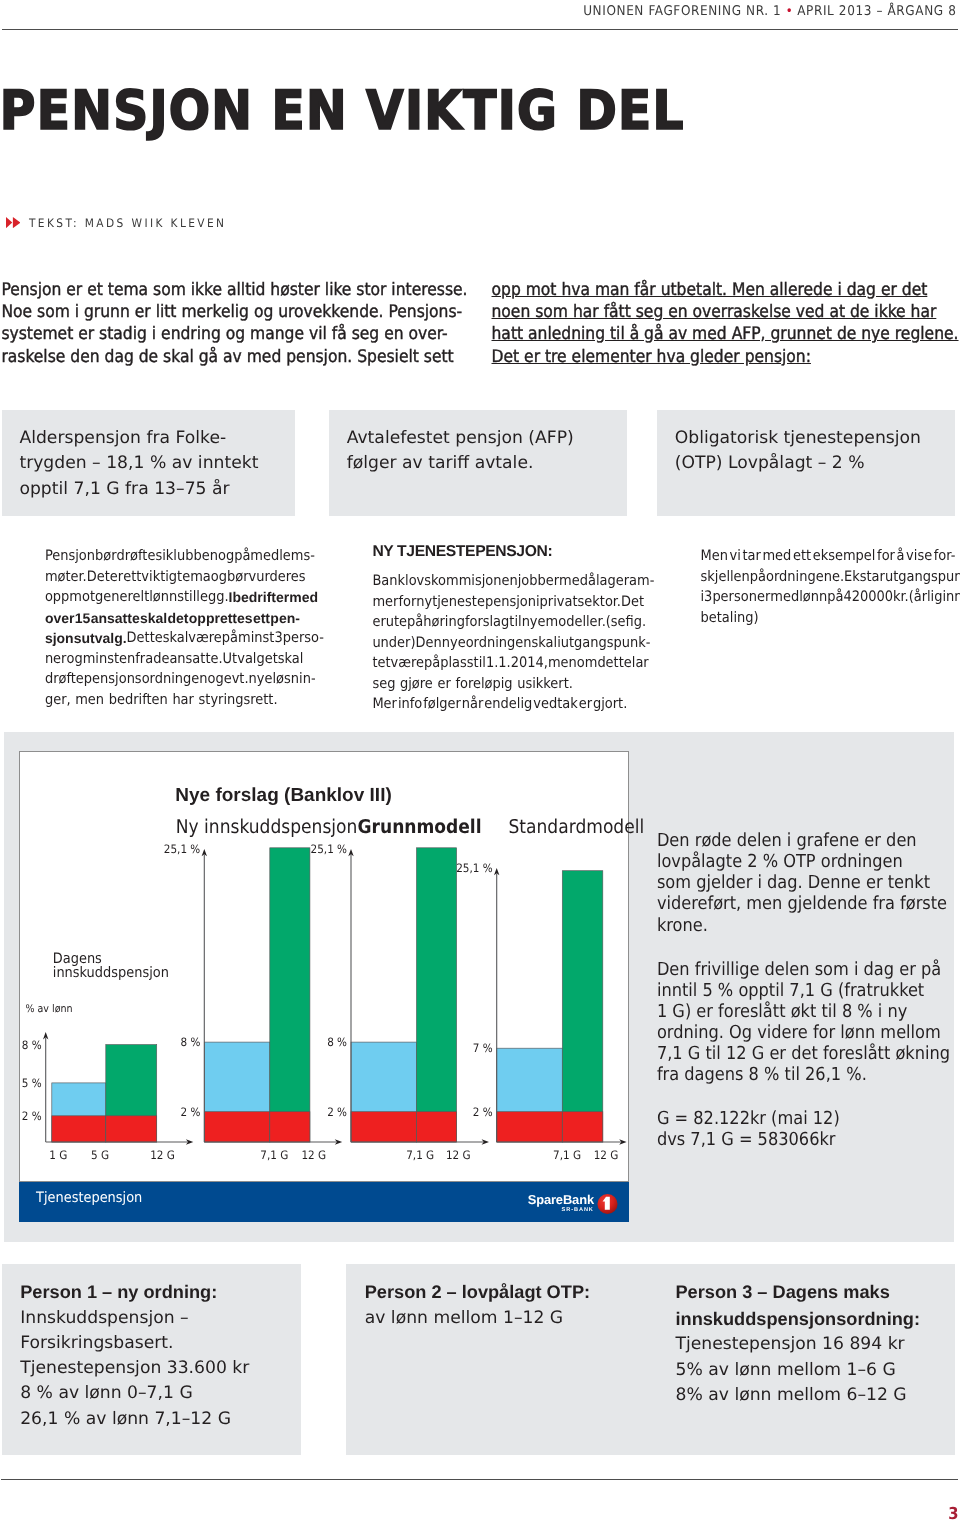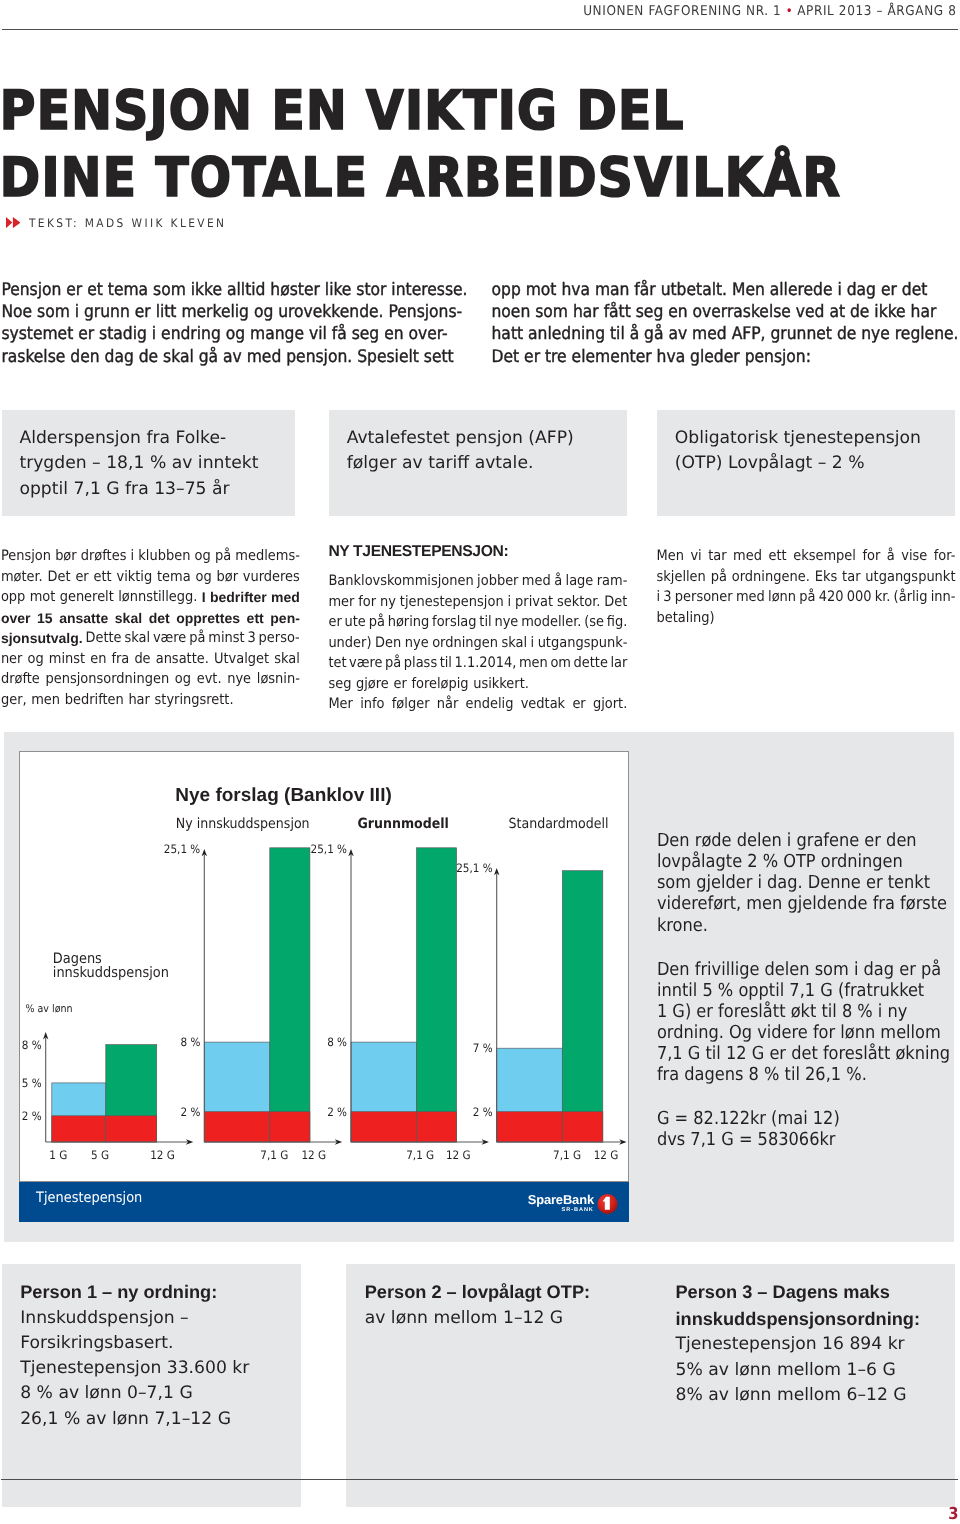--- a/index.html
+++ b/index.html
@@ -22,59 +22,59 @@
 
   
   #byline{left:5.6px;top:217px;height:11.2px;display:flex;align-items:center;}
   #byline .tri{margin-right:9px;display:block;}
   #byline .bytext{font-size:11.8px;letter-spacing:2.4px;font-family:"DejaVu Sans Condensed","DejaVu Sans",sans-serif;color:#3a3a3a;white-space:nowrap;}
 
   
   .lead{top:278.5px;font-size:17.3px;line-height:22.4px;font-family:"DejaVu Sans Condensed","DejaVu Sans",sans-serif;
         -webkit-text-stroke:0.38px #231f20;color:#231f20;text-align:left;white-space:nowrap;}
   #lead1{left:1.4px;}
-  #lead2{left:491.5px;}
+  #lead2{left:491.5px;text-decoration:underline;}
 
   
   .factbox{top:410px;height:106px;background:#e5e7e9;}
   .factbox .inner{position:absolute;left:17.9px;top:15.6px;right:4px;font-size:17.2px;line-height:25.8px;color:#231f20;
        font-family:"DejaVu Sans",sans-serif;white-space:nowrap;}
   #fb0{left:1.5px;width:293px;}
   #fb1{left:328.8px;width:297.8px;}
   #fb2{left:656.8px;width:298.2px;}
 
   
   .col{top:546px;font-size:14.45px;line-height:20.5px;color:#231f20;
        font-family:"DejaVu Sans Condensed","DejaVu Sans",sans-serif;}
-  .col .ln{display:flex;justify-content:space-between;white-space:pre;height:20.5px;}
+  .col .ln{display:flex;justify-content:space-between;white-space:pre;height:20.5px;padding-left:44px;}
   .col .ln.last{justify-content:flex-start;}
   .col .ln.last .w{margin-right:0.32em;}
   .col .ln.last .w:last-child{margin-right:0;}
   #col1{left:0.9px;width:299px;}
   #col2{left:328.4px;width:299px;}
   #col3{left:656.5px;width:299px;}
   .col b{font-weight:bold;font-family:"Liberation Sans",sans-serif;font-size:14px;}
   .col .ln.colhead{font-weight:bold;font-size:15.7px;letter-spacing:-0.38px;justify-content:flex-start;font-family:"Liberation Sans",sans-serif;position:relative;top:-4px;height:25.1px;}
 
   
   #figpanel{left:4.2px;top:732px;width:950.3px;height:510px;background:#e5e7e9;}
   #chartbox{left:19.2px;top:751.4px;width:609.4px;height:430.3px;background:#fff;border:1px solid #8e8e8e;box-sizing:border-box;}
   #figtitle{left:175.3px;top:784.5px;font-size:19px;font-weight:bold;font-family:"Liberation Sans",sans-serif;color:#231f20;white-space:nowrap;}
-  .paneltitle{top:816px;font-size:14px;font-family:"DejaVu Sans Condensed","DejaVu Sans",sans-serif;color:#231f20;white-space:nowrap;}
+  .paneltitle{top:816px;font-size:19px;font-family:"DejaVu Sans Condensed","DejaVu Sans",sans-serif;color:#231f20;white-space:nowrap;}
   #pt0{left:175.8px;} #pt1{left:357.5px;font-weight:bold;} #pt2{left:508.5px;}
   #leftlabel{left:52.8px;top:951.5px;font-size:14.4px;line-height:14.8px;font-family:"DejaVu Sans Condensed","DejaVu Sans",sans-serif;color:#231f20;white-space:nowrap;}
   #axisunit{left:25.4px;top:1002.6px;font-size:10.6px;font-family:"DejaVu Sans Condensed","DejaVu Sans",sans-serif;color:#231f20;white-space:nowrap;}
   #bluebar{left:19.2px;top:1182px;width:609.4px;height:39.8px;background:#004a90;}
   #bluebarlabel{left:36.0px;top:1189.6px;font-size:14.4px;font-family:"DejaVu Sans Condensed","DejaVu Sans",sans-serif;color:#fff;}
   #sblogo{left:505px;top:1185px;width:124px;height:37px;}
   .fignote{left:656.9px;font-size:18px;line-height:21.1px;white-space:nowrap;font-family:"DejaVu Sans Condensed","DejaVu Sans",sans-serif;color:#231f20;width:290px;}
   #fn0{top:830.2px;} #fn1{top:959px;} #fn2{top:1107.6px;}
 
   
-  .personbox{top:1264px;height:243px;background:#e5e7e9;}
+  .personbox{top:1264px;height:191px;background:#e5e7e9;}
   #pb0{left:1.5px;width:299.3px;}
   #pb1{left:346px;width:297.8px;padding-left:28px;}
   #pb2{left:656.8px;width:298.2px;}
   .personbox .inner{position:absolute;left:18.7px;top:15.2px;right:2px;font-size:17.2px;line-height:25.2px;
        font-family:"DejaVu Sans",sans-serif;color:#231f20;white-space:nowrap;}
   .personbox .ph{font-weight:bold;font-family:"Liberation Sans",sans-serif;font-size:18.2px;line-height:26.6px;}
 
   
   #footrule{left:1px;top:1479px;width:957.2px;height:1.2px;background:#4d4d4d;}
   #pageno{left:0;top:1505.8px;width:958.6px;text-align:right;font-size:16.4px;font-weight:bold;line-height:16px;
@@ -84,21 +84,20 @@
 </head>
 <body>
 
 <div class="page">
 
   <div class="abs" id="runhead"><span>UNIONEN FAGFORENING NR. 1</span> <span class="bul">•</span> <span>APRIL 2013  –  ÅRGANG 8</span></div>
   <div class="abs" id="headrule"></div>
 
   <div class="abs" id="headline">
     <div>PENSJON EN VIKTIG DEL</div>
-    <div>DINE TOTALE ARBEIDSVILKÅR</div>
   </div>
 
   <div class="abs" id="byline">
     <svg class="tri" width="14.4" height="11.2" viewBox="0 0 14.4 11.2">
       <path d="M0 0 L6.3 5.6 L0 11.2 Z" fill="#d8232a"></path>
       <path d="M6.9 0 L14.4 5.6 L6.9 11.2 Z" fill="#d8232a"></path>
     </svg>
     <span class="bytext">TEKST: MADS WIIK KLEVEN</span>
   </div>
 

